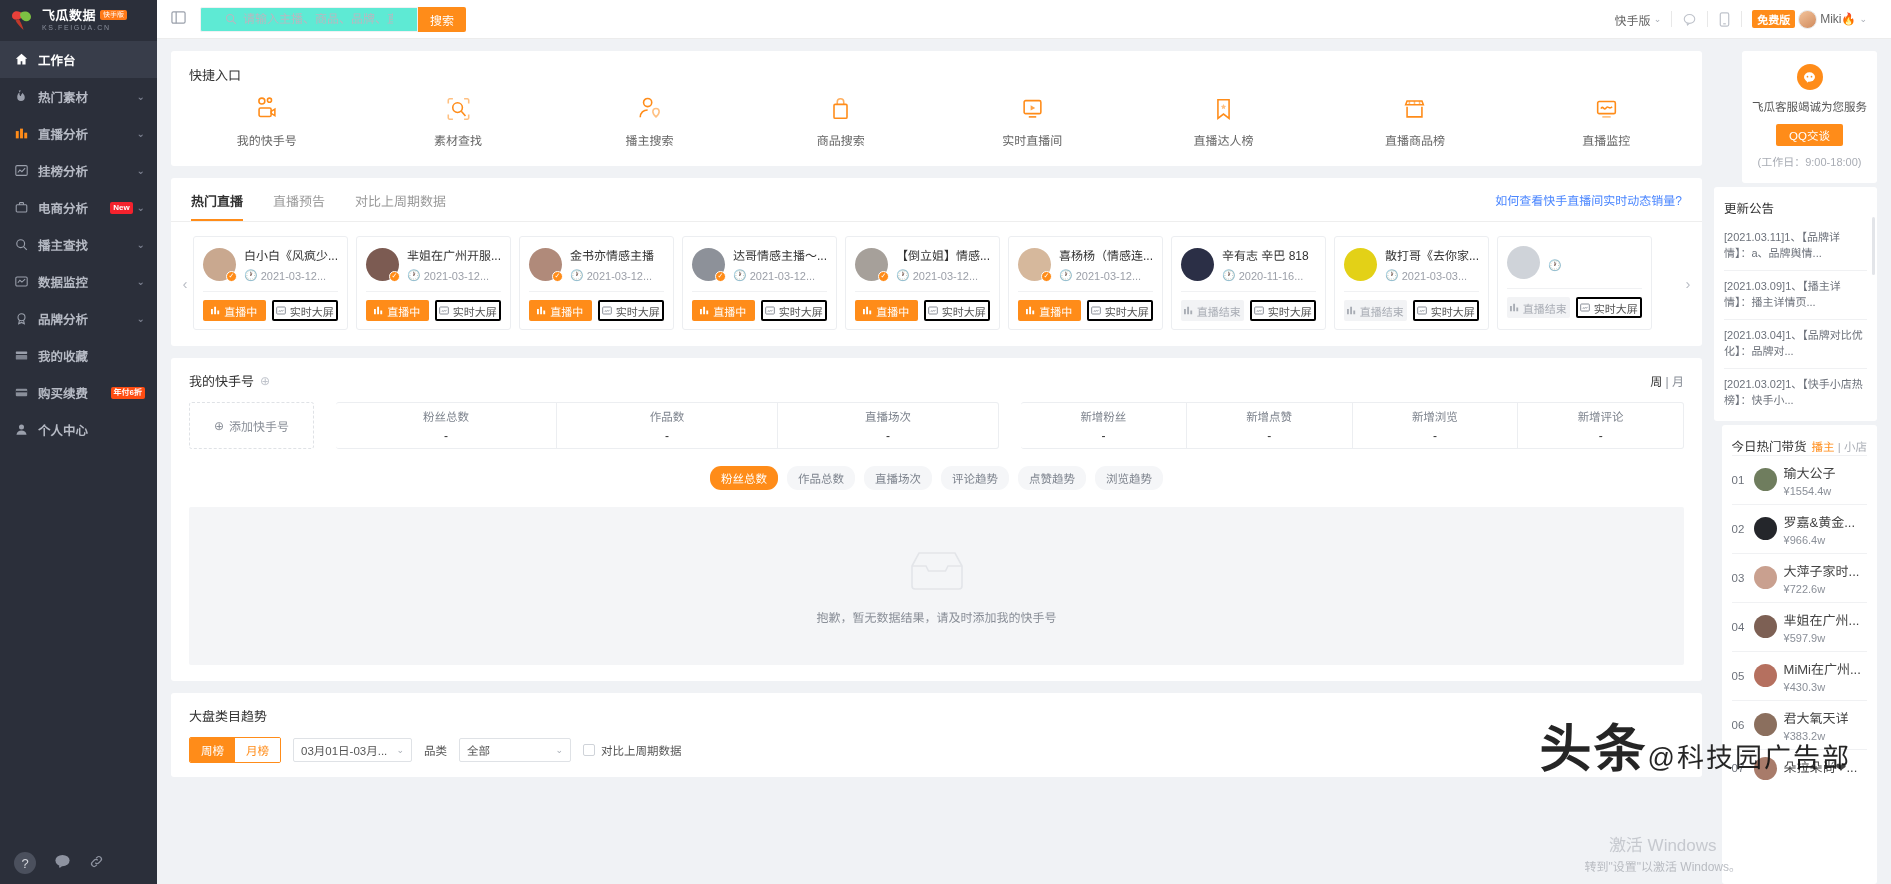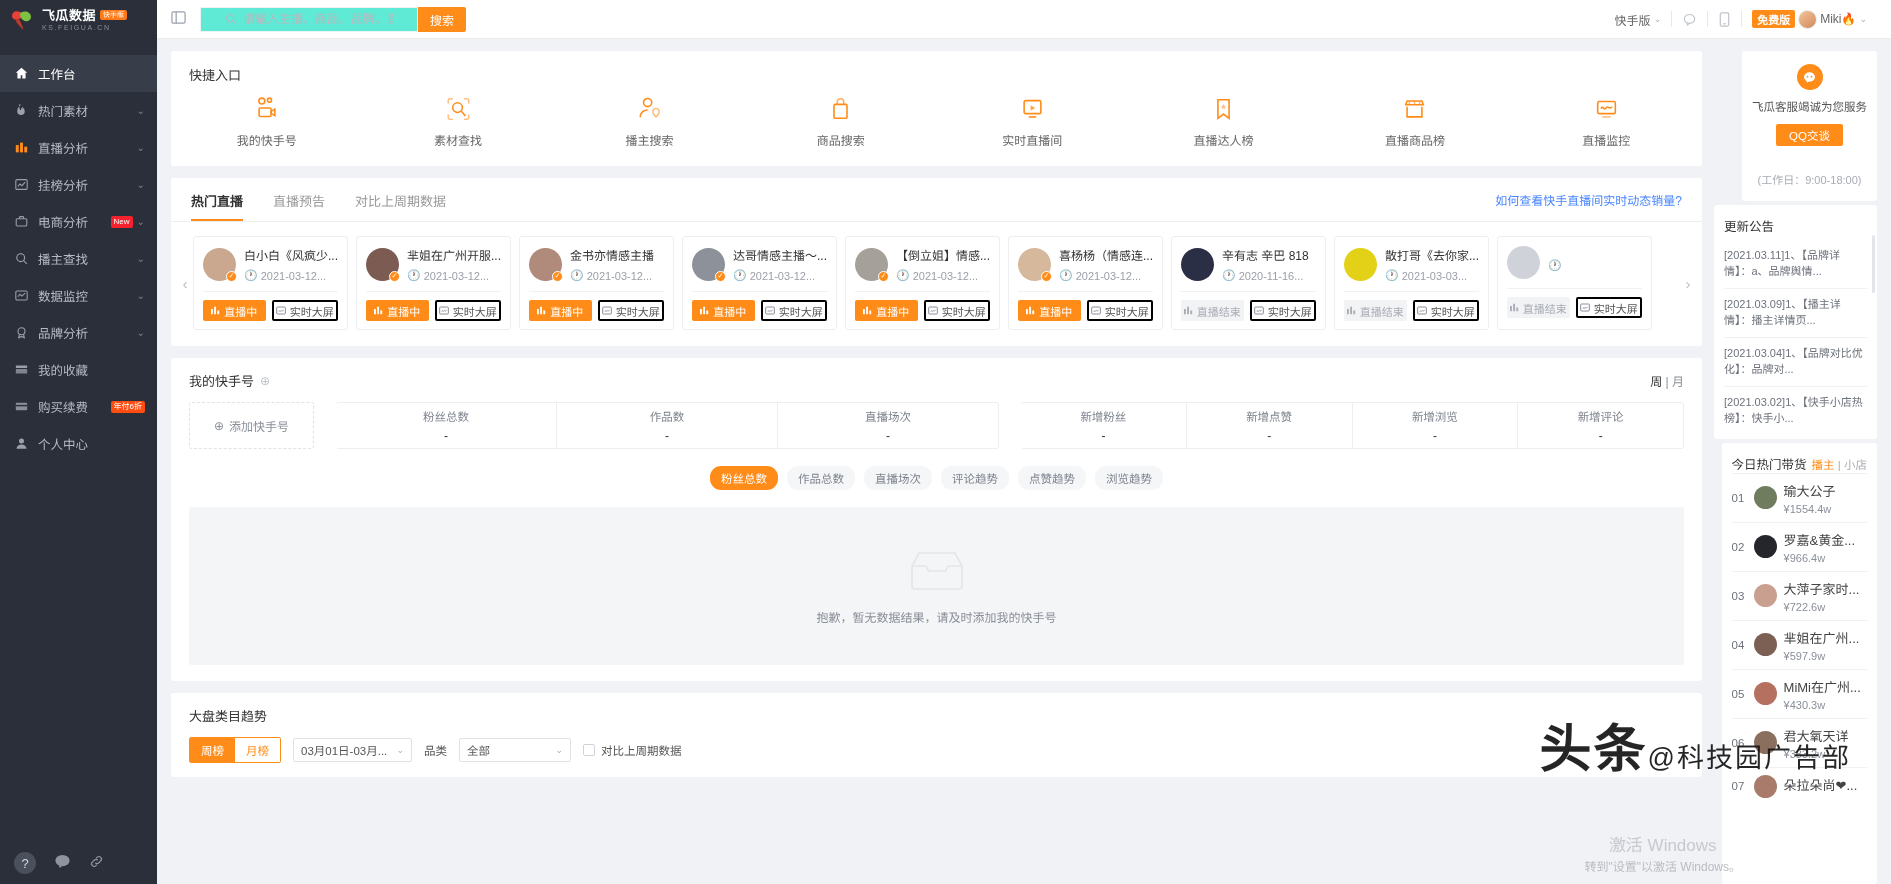--- a/index.html
+++ b/index.html
@@ -29,21 +29,21 @@
   .brand-logo { width: 26px; height: 22px; position: relative; flex: 0 0 26px; }
   .brand-text { display: flex; flex-direction: column; line-height: 1; }
   .brand-cn { display:flex; align-items:center; gap:4px; }
   .brand-cn .t { color: #fff; font-size: 13px; font-weight: bold; letter-spacing: .5px; }
   .brand-cn .badge {
     background: #ff7a18; color: #fff; font-size: 7px; padding: 1px 3px;
     border-radius: 2px; line-height: 1.2; white-space: nowrap;
   }
   .brand-en { color: #8a8f9c; font-size: 7px; letter-spacing: 1.6px; margin-top: 2px; }
 
-  .nav { margin-top: 16px; }
+  .nav { margin-top: 2px; font-weight: bold; }
   .nav-item {
     display: flex; align-items: center; height: 37px;
     padding: 0 12px; color: #b6bac4; font-size: 12.5px;
     cursor: pointer; position: relative;
   }
   .nav-item.active { background: #383d4a; color: #fff; }
   .nav-item .ni-icon {
     width: 18px; flex: 0 0 18px; display: flex; align-items: center;
     justify-content: center; margin-right: 8px; color: #9ba0ac;
   }
@@ -249,21 +249,21 @@
   .svc { padding: 13px 10px 14px 10px; text-align: center; }
   .svc-ico {
     width: 26px; height: 26px; border-radius: 50%; background: #ff8c19;
     display: inline-flex; align-items: center; justify-content: center; color: #fff;
   }
   .svc-text { font-size: 11.5px; color: #555; margin-top: 8px; }
   .svc-btn {
     display: inline-block; background: #ff8c19; color: #fff; font-size: 11.5px;
     border-radius: 2px; padding: 3px 13px; margin-top: 10px; cursor: pointer;
   }
-  .svc-hours { font-size: 11px; color: #a8acb4; margin-top: 25px; }
+  .svc-hours { font-size: 11px; color: #a8acb4; margin-top: 7px; }
 
   .news { padding: 11px 10px 4px 10px; position: relative; }
   .news-title { font-size: 12.5px; color: #333; margin-bottom: 5px; }
   .news-item {
     font-size: 11px; color: #6d727b; line-height: 1.45; padding: 8px 0;
     border-top: 1px solid #f0f1f3; cursor: pointer;
     display: -webkit-box; -webkit-line-clamp: 2; -webkit-box-orient: vertical; overflow: hidden;
   }
   .news-item:first-of-type { border-top: none; }
   .news-scroll {

